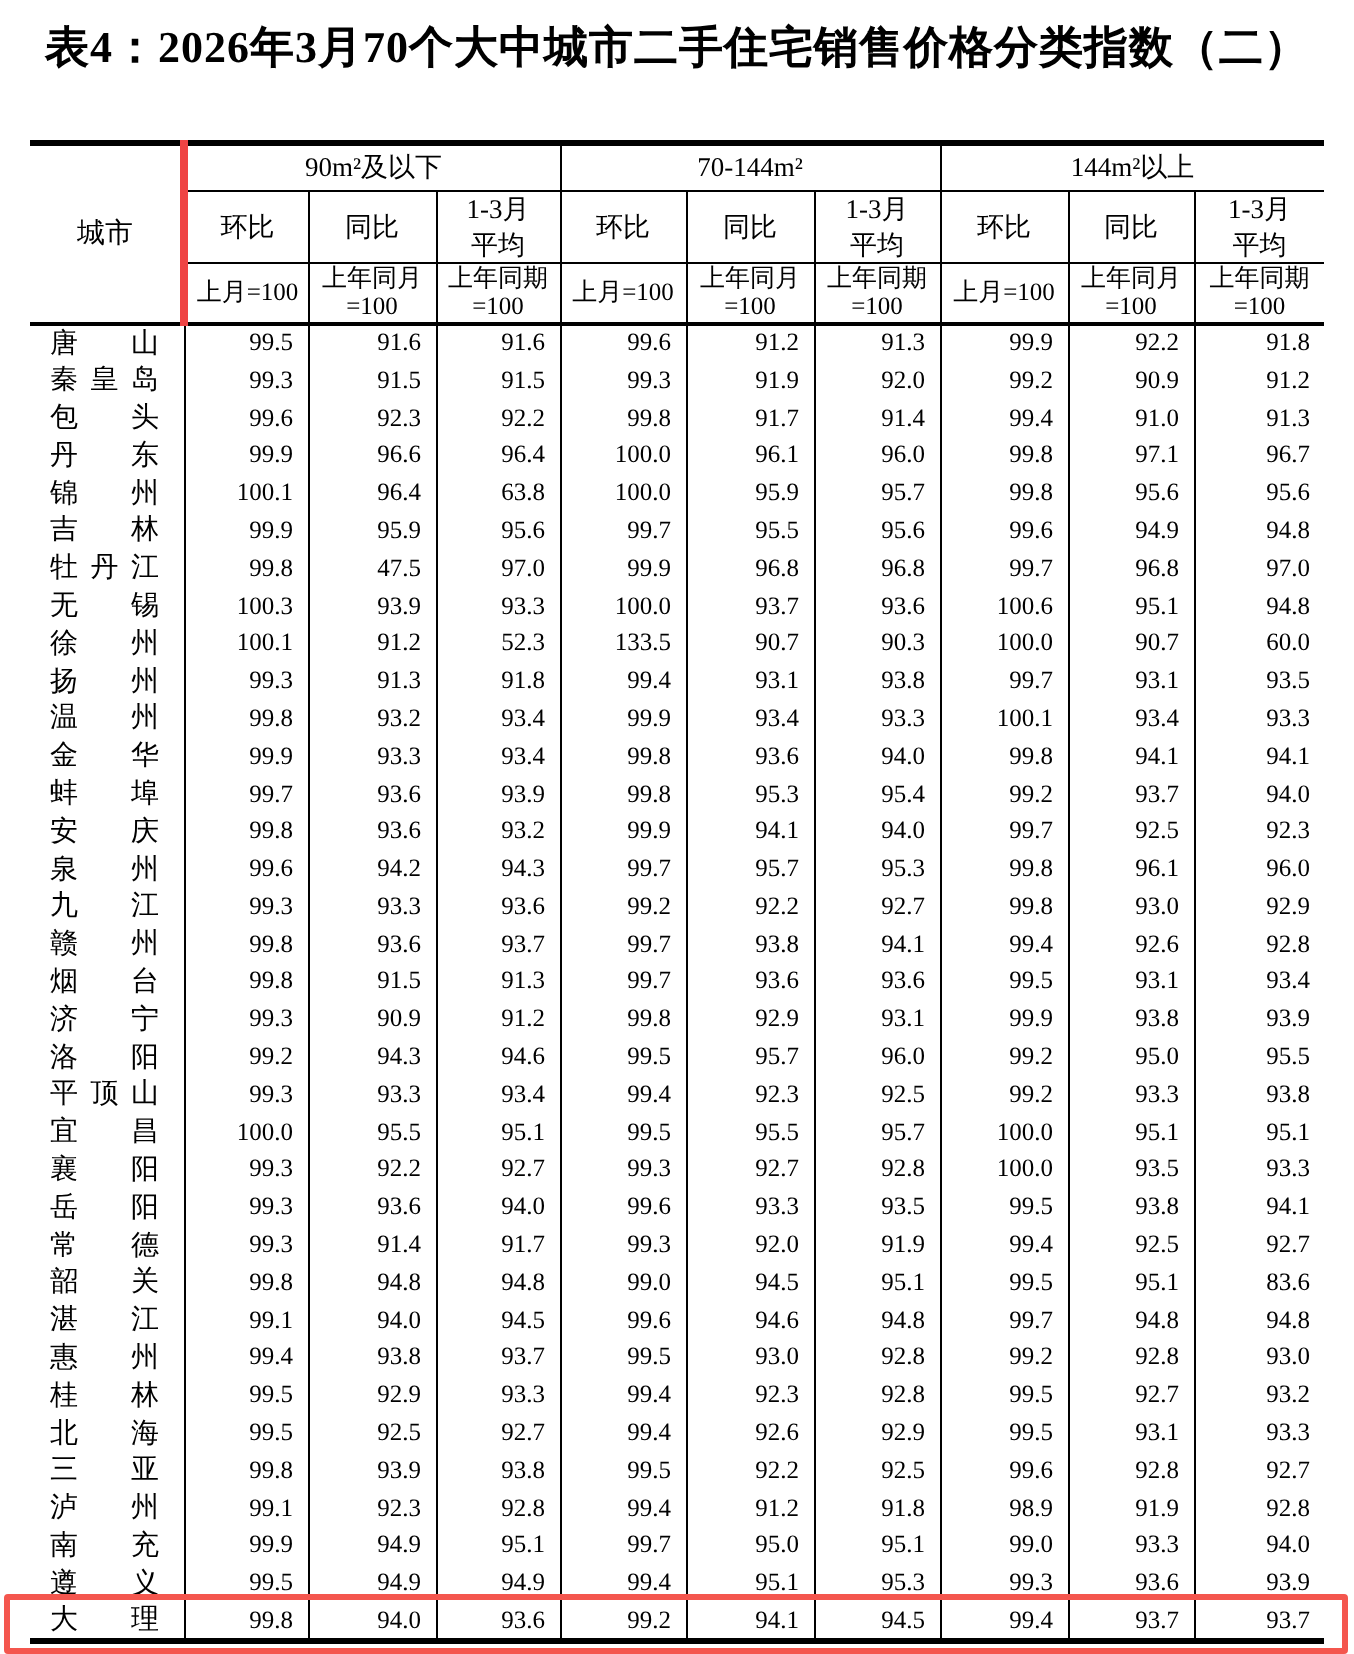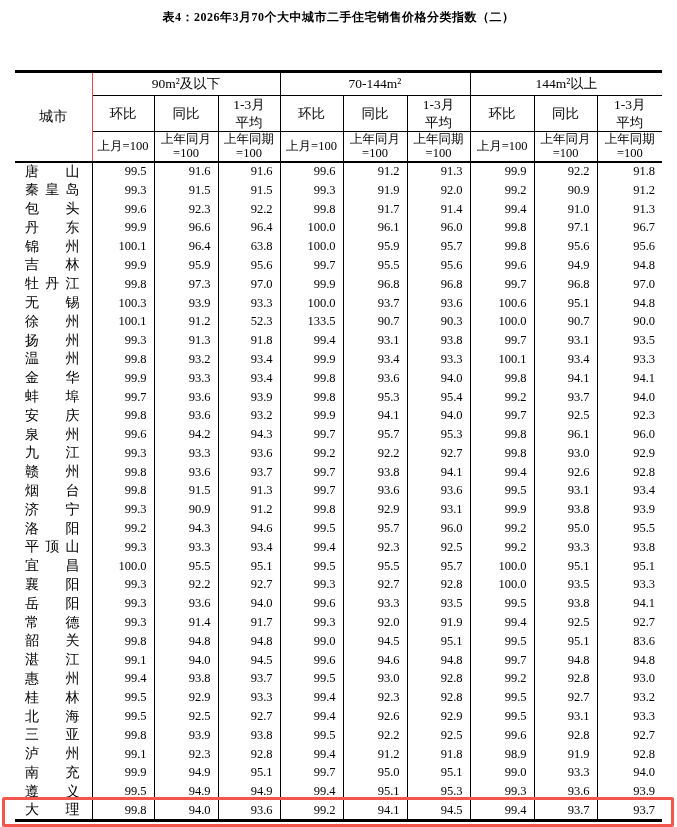--- a/index.html
+++ b/index.html
@@ -5,37 +5,37 @@
   html,body{margin:0;padding:0;background:#fff;}
   body{
     position:relative;
     width:677px;height:827px;
     font-family:"Liberation Serif","DejaVu Serif",serif;
     color:#000;overflow:hidden;
   }
   .title{
     margin-top:9px;
     text-align:center;
-    font-size:12px;
+    font-size:22px;
     font-weight:bold;
     letter-spacing:.5px;
   }
   table{
     position:absolute;left:15px;top:70px;
     border-collapse:collapse;
     table-layout:fixed;
     width:647px;
   }
   th,td{padding:0;font-weight:normal;}
   
   thead th{vertical-align:middle;}
   .city-h{
     border-top:3px solid #000;
     border-bottom:2px solid #000;
-    border-right:1px solid #ef4444;
+    border-right:4px solid #ef4444;
     font-size:14px;
   }
   .grp{
     border-top:3px solid #000;
     border-left:1px solid #000;
     border-bottom:1px solid #000;
     height:22px;
     font-size:13.5px;
   }
   .lbl{
@@ -287,21 +287,21 @@
       </tr>
       <tr>
         <td class="c">
           <div class="cs">
             <span>牡</span>
             <span>丹</span>
             <span>江</span>
           </div>
         </td>
         <td class="v">99.8</td>
-        <td class="v">97.3</td>
+        <td class="v">47.5</td>
         <td class="v">97.0</td>
         <td class="v">99.9</td>
         <td class="v">96.8</td>
         <td class="v">96.8</td>
         <td class="v">99.7</td>
         <td class="v">96.8</td>
         <td class="v">97.0</td>
       </tr>
       <tr>
         <td class="c">
@@ -328,21 +328,21 @@
           </div>
         </td>
         <td class="v">100.1</td>
         <td class="v">91.2</td>
         <td class="v">52.3</td>
         <td class="v">133.5</td>
         <td class="v">90.7</td>
         <td class="v">90.3</td>
         <td class="v">100.0</td>
         <td class="v">90.7</td>
-        <td class="v">90.0</td>
+        <td class="v">60.0</td>
       </tr>
       <tr>
         <td class="c">
           <div class="cs">
             <span>扬</span>
             <span>州</span>
           </div>
         </td>
         <td class="v">99.3</td>
         <td class="v">91.3</td>

